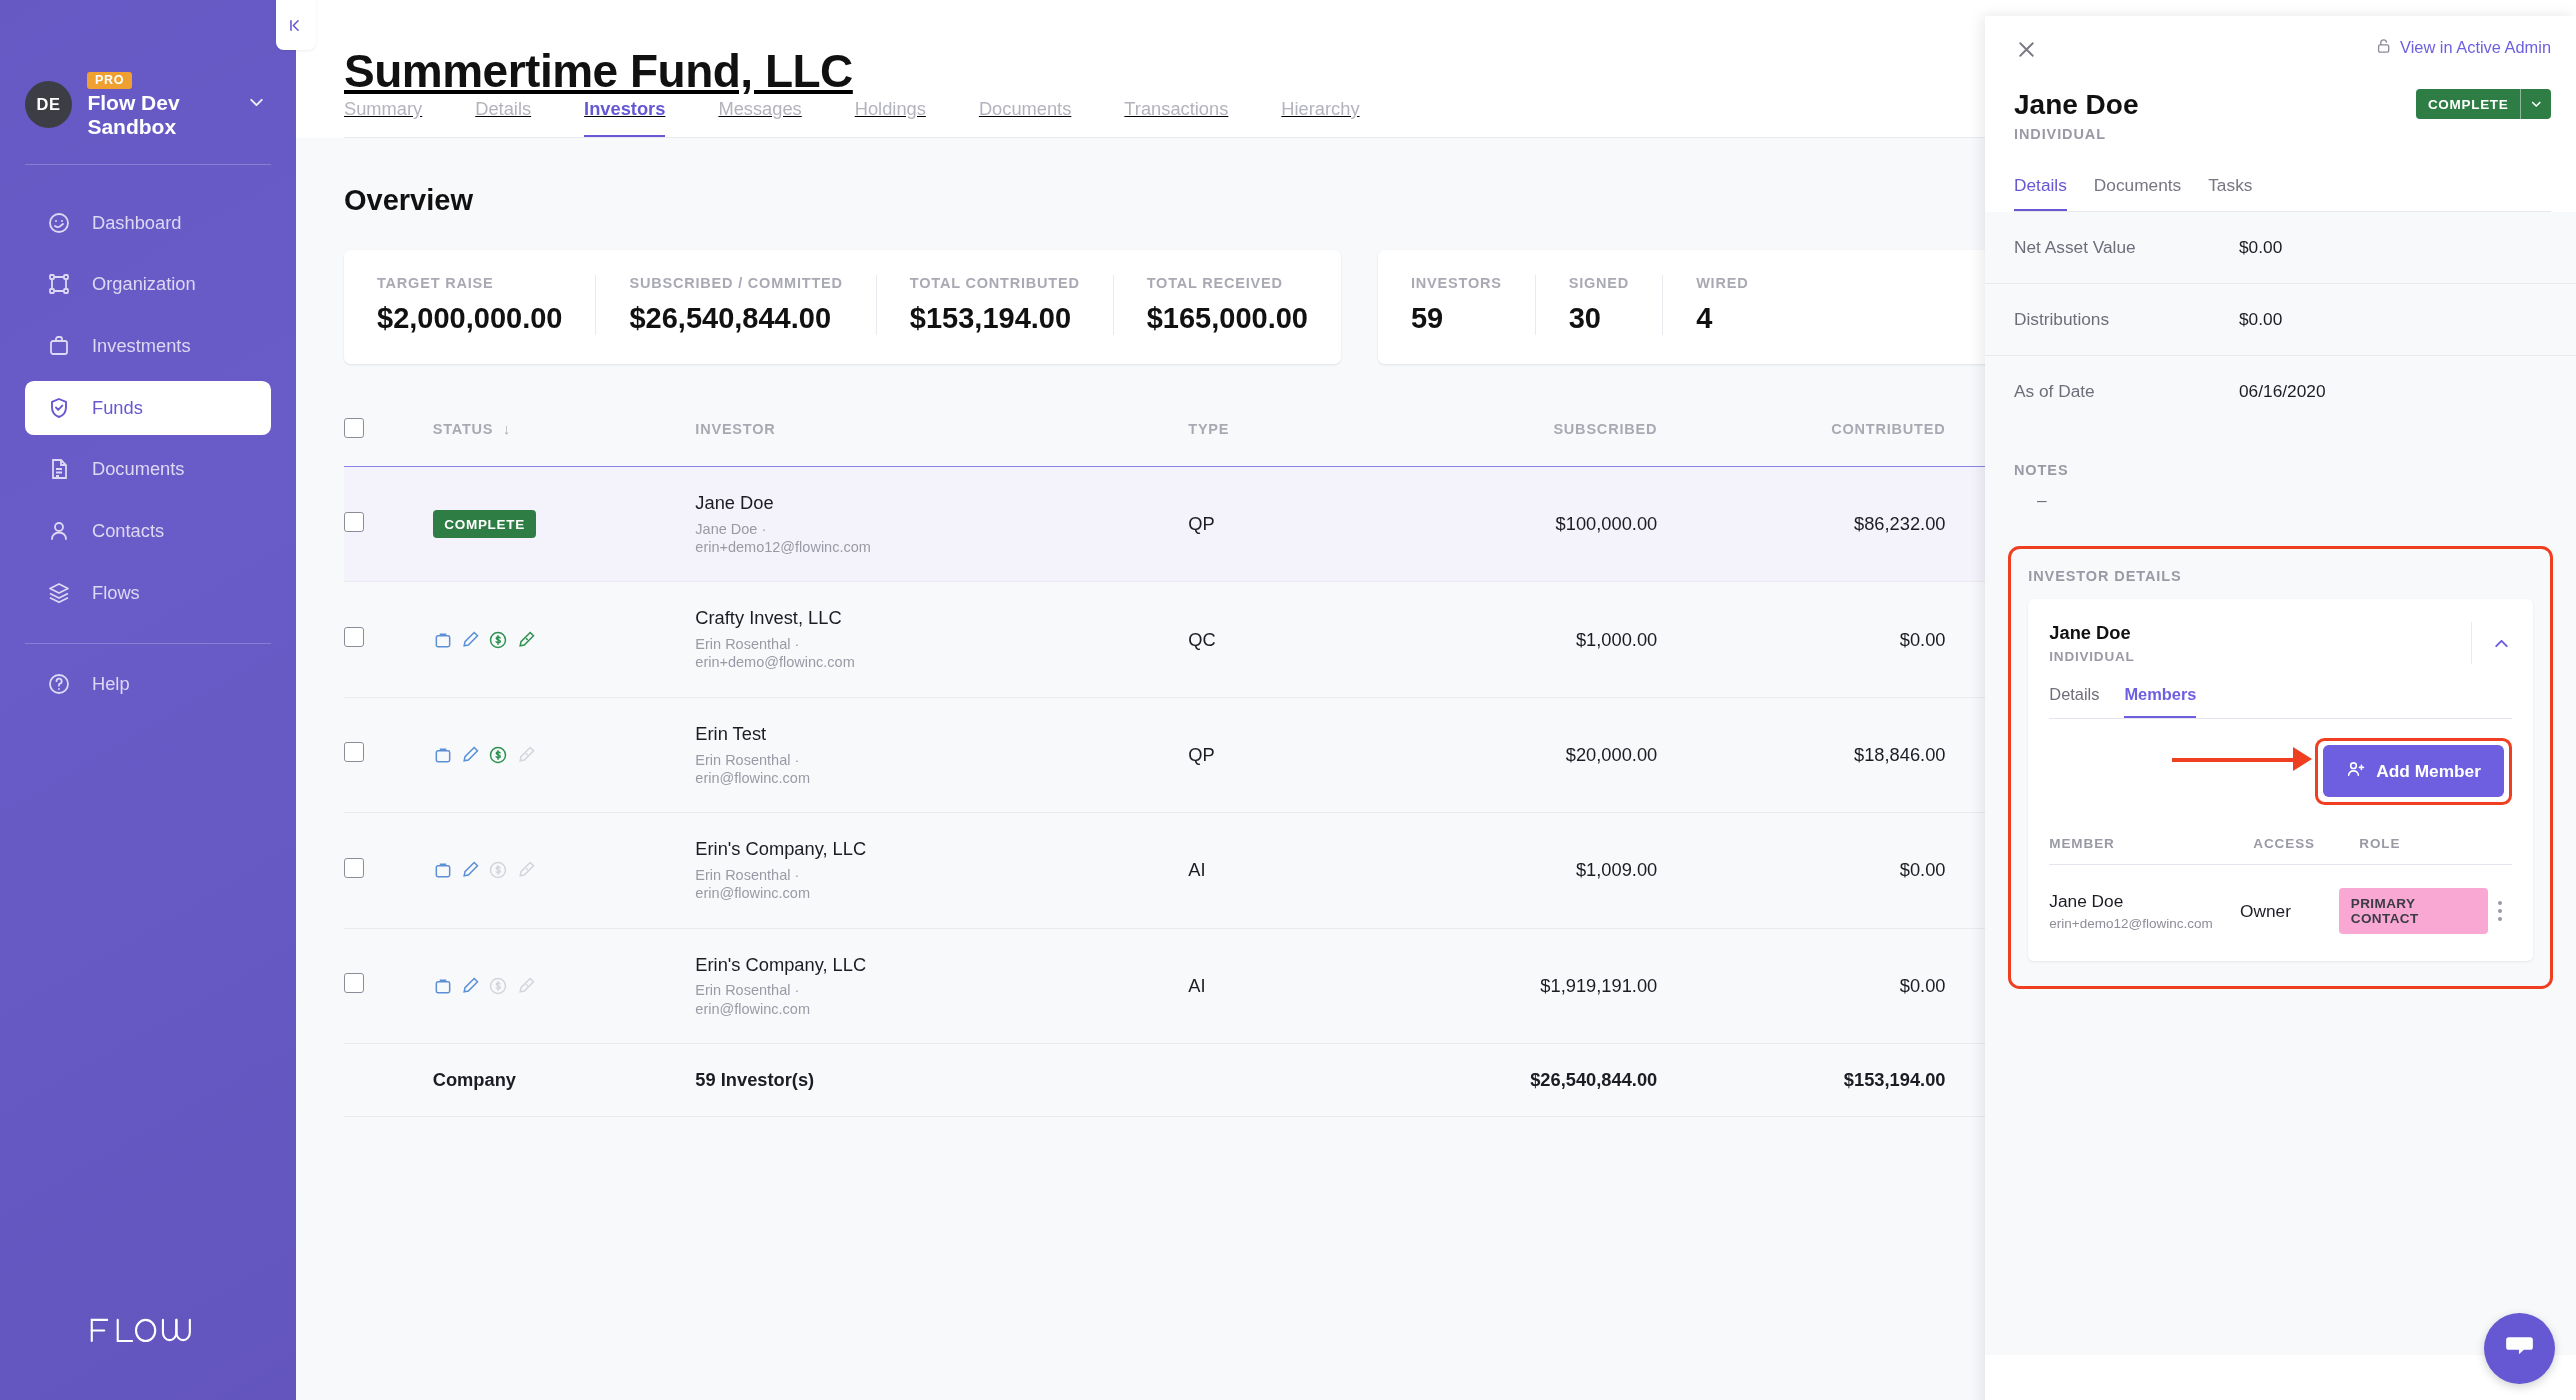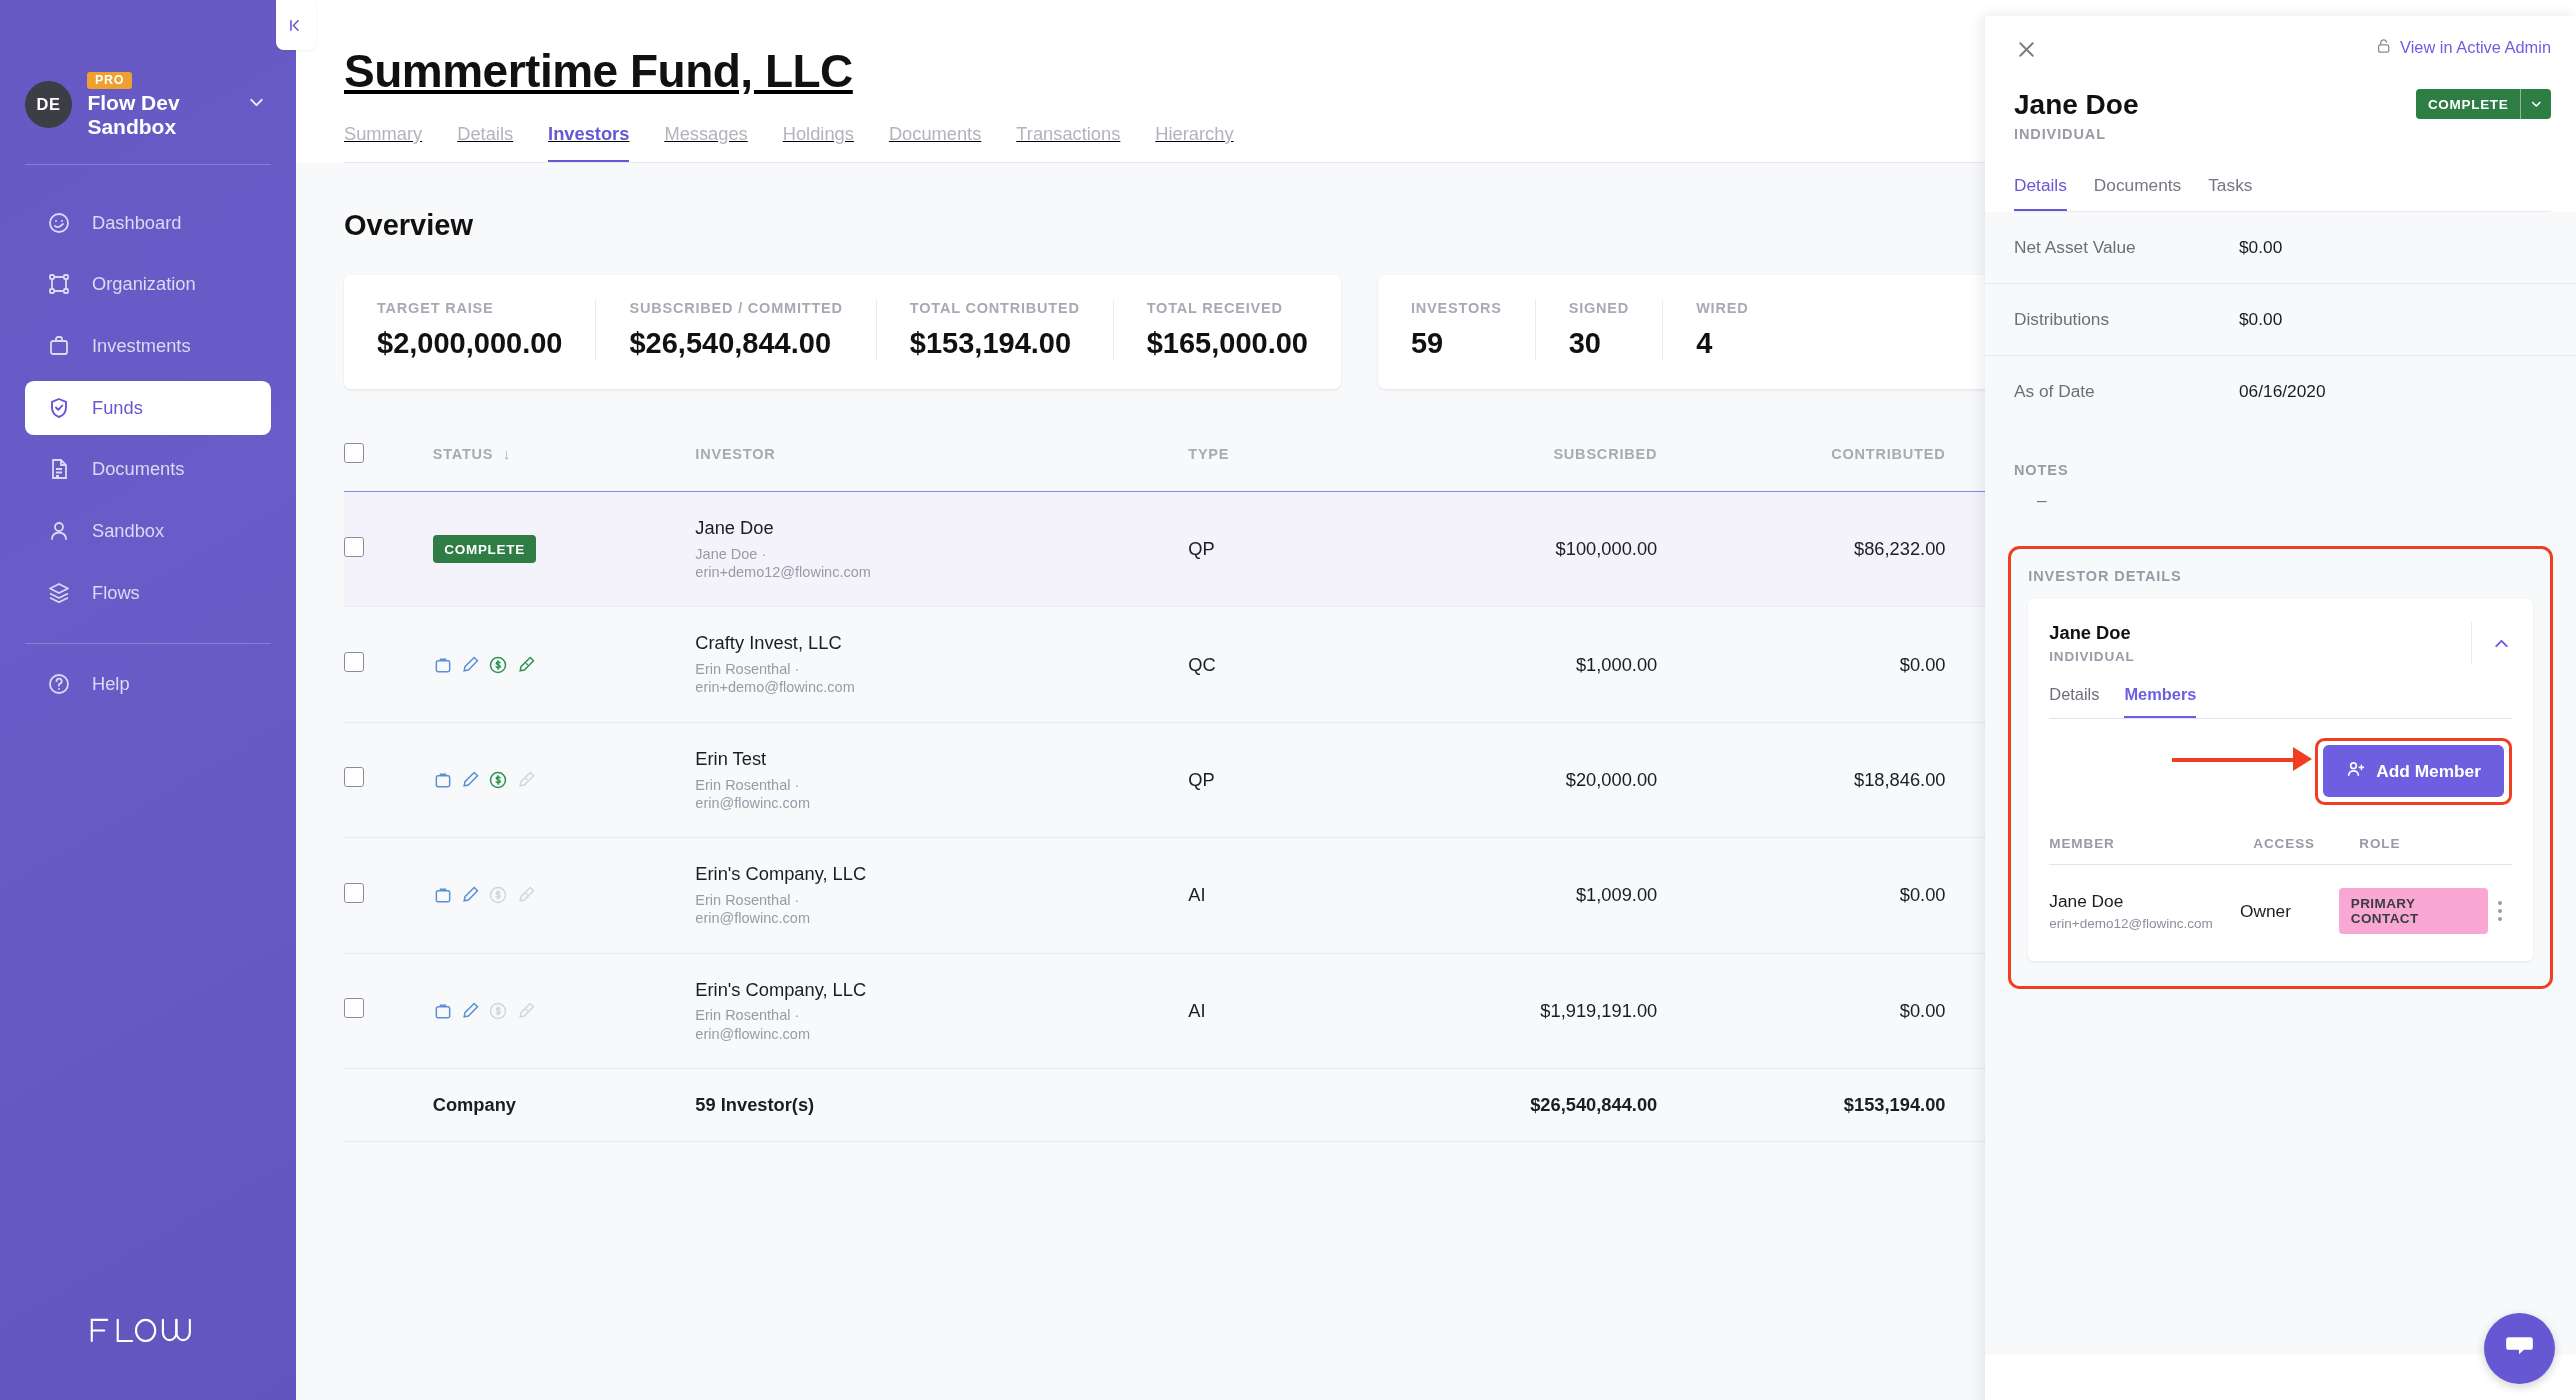--- a/index.html
+++ b/index.html
@@ -68,21 +68,21 @@
     background: #fff; border-radius: 0 0 7.7px 7.7px;
     display: flex; align-items: center; justify-content: center;
     color: #6658d3; font-size: 18.3px; z-index: 12;
     box-shadow: 0 1px 2.9px rgba(0,0,0,.07);
   }
   .page-head { background: #fff; padding: 0 0 0 48px; text-decoration: underline; }
   .page-title {
     font-size: 46px; font-weight: 700; color: #111; letter-spacing: -0.5px;
     padding-top: 44px;
   }
-  .tabs { display: flex; gap: 35px; margin-top: 25px; border-bottom: 1px solid #e8e8ee; }
+  .tabs { display: flex; gap: 53px; border-bottom: 1px solid #e8e8ee; }
   .tab {
     font-size: 18.3px; color: #b3b3bd; padding: 0 0 15.4px 0;
     border-bottom: 2.9px solid transparent; cursor: pointer; white-space: nowrap;
   }
   .tab.active { color: #6658d3; font-weight: 600; border-bottom-color: #6658d3; }
 
   .content { padding: 0 0 0 48px; }
   .overview-row {
     display: flex; align-items: center; justify-content: space-between;
     padding: 46px 54px 0 0;
@@ -286,21 +286,21 @@
         <span>Documents</span>
       </div>
       <div class="nav-gap"></div>
       <div class="nav-item">
         <span class="ico">
           <svg width="24" height="24" viewBox="0 0 24 24" fill="none" stroke="currentColor" stroke-width="1.8">
               <circle cx="12" cy="8" r="4"></circle>
               <path d="M5 20c0-3.9 3.1-6.5 7-6.5s7 2.6 7 6.5" stroke-linecap="round"></path>
             </svg>
         </span>
-        <span>Sandbox</span>
+        <span>Contacts</span>
       </div>
       <div class="nav-gap"></div>
       <div class="nav-item">
         <span class="ico">
           <svg width="24" height="24" viewBox="0 0 24 24" fill="none" stroke="currentColor" stroke-width="1.8" stroke-linejoin="round">
               <polygon points="12 3 21 7.5 12 12 3 7.5"></polygon>
               <polyline points="3 12.5 12 17 21 12.5"></polyline>
               <polyline points="3 16.8 12 21.3 21 16.8"></polyline>
             </svg>
         </span>

